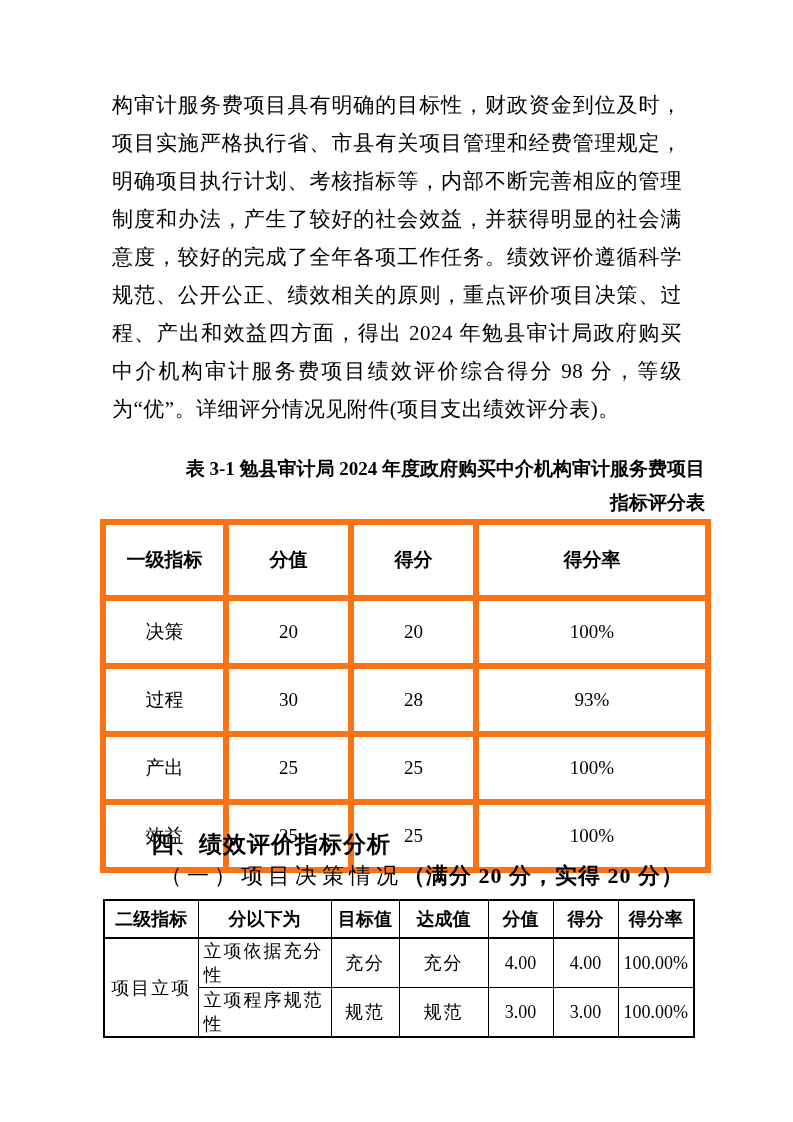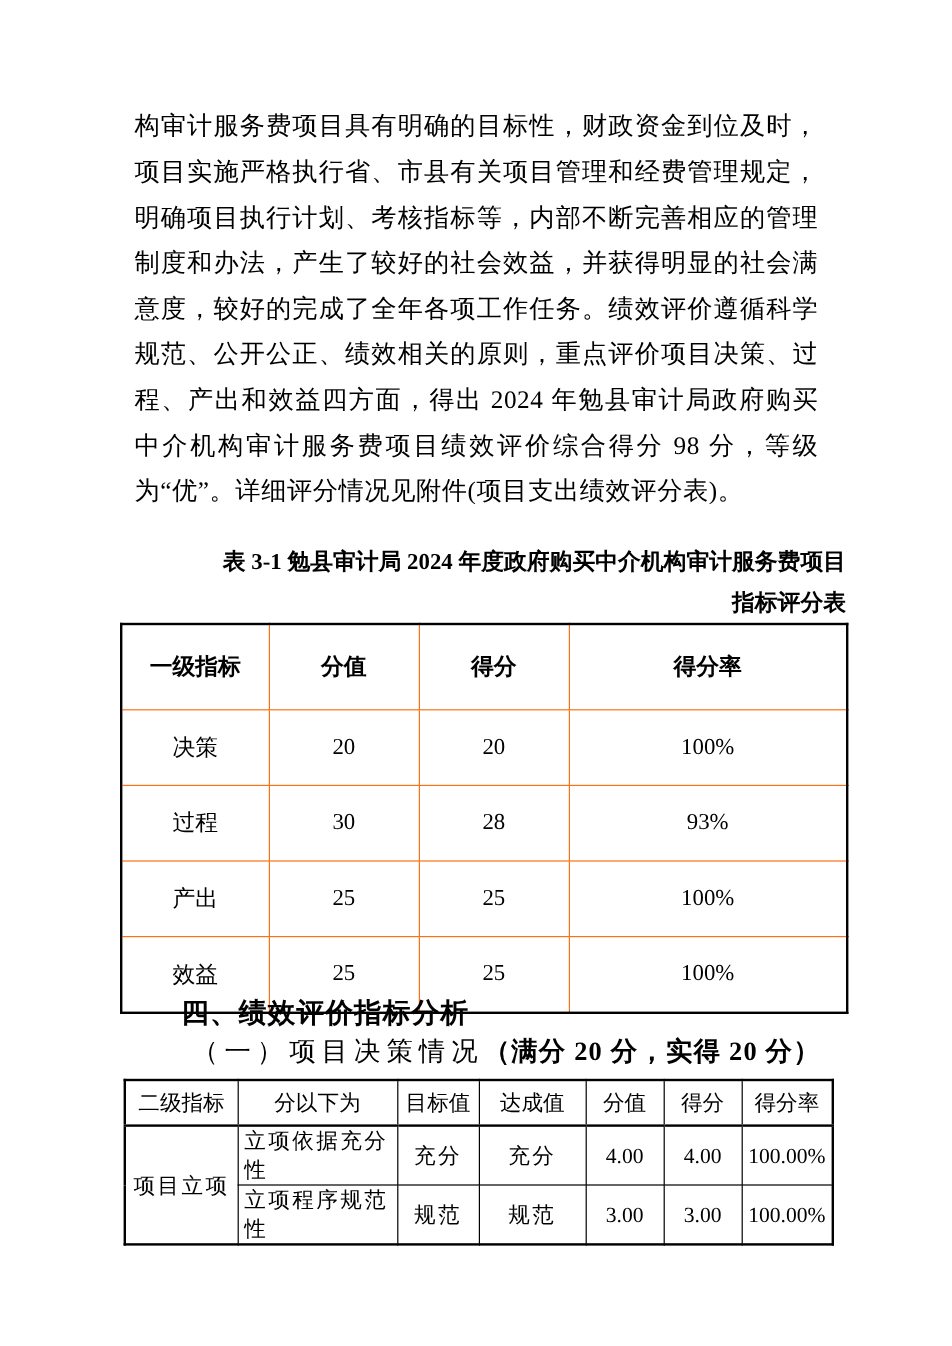--- a/index.html
+++ b/index.html
@@ -35,21 +35,21 @@
   table.t1 {
     position: absolute;
     left: 100px; top: 519px;
     width: 605px;
     border-collapse: collapse;
     table-layout: fixed;
     font-size: 19px;
     text-align: center;
     border: 2px solid #000;
   }
-  table.t1 td { border: 1px solid #f97316; padding: 12px; }
+  table.t1 td { border: 6px solid #f97316; padding: 12px; }
   table.t1 tr.head td { height: 46px; font-weight: bold; }
   table.t1 tr.row td { height: 38px; }
   table.t1 tr.foot td { height: 44px; font-weight: bold; }
 
   
   .note {
     position: absolute;
     left: 84px; top: 769px; width: 626px;
     font-size: 19px; line-height: 37px;
     text-indent: 56px;
@@ -81,21 +81,21 @@
     position: absolute;
     left: 103px; top: 899px;
     width: 590px;
     border-collapse: collapse;
     table-layout: fixed;
     font-size: 18px;
     text-align: center;
     border: 2px solid #000;
   }
   table.t2 td { border: 1px solid #000; padding: 0; overflow: hidden; }
-  table.t2 tr.head td { height: 36px; font-weight: normal; border-bottom-width: 2px; }
+  table.t2 tr.head td { height: 36px; font-weight: bold; border-bottom-width: 2px; }
   table.t2 tr.row td { height: 41px; }
   table.t2 td.lvl3 { text-align: left; padding-left: 5px; letter-spacing: 2px; }
   table.t2 td.val { letter-spacing: 2px; }
   table.t2 td.grp { letter-spacing: 2px; }
 </style>
 </head>
 <body>
 
 <div class="page">
 

